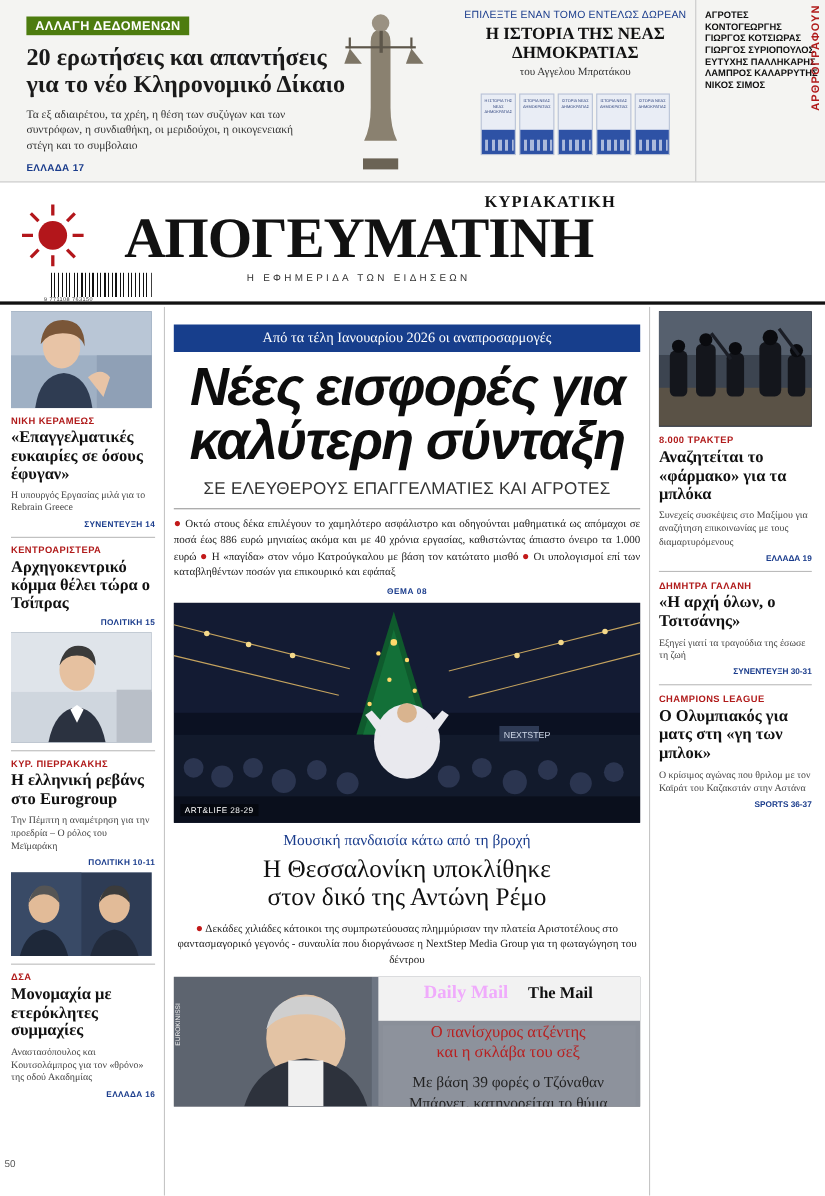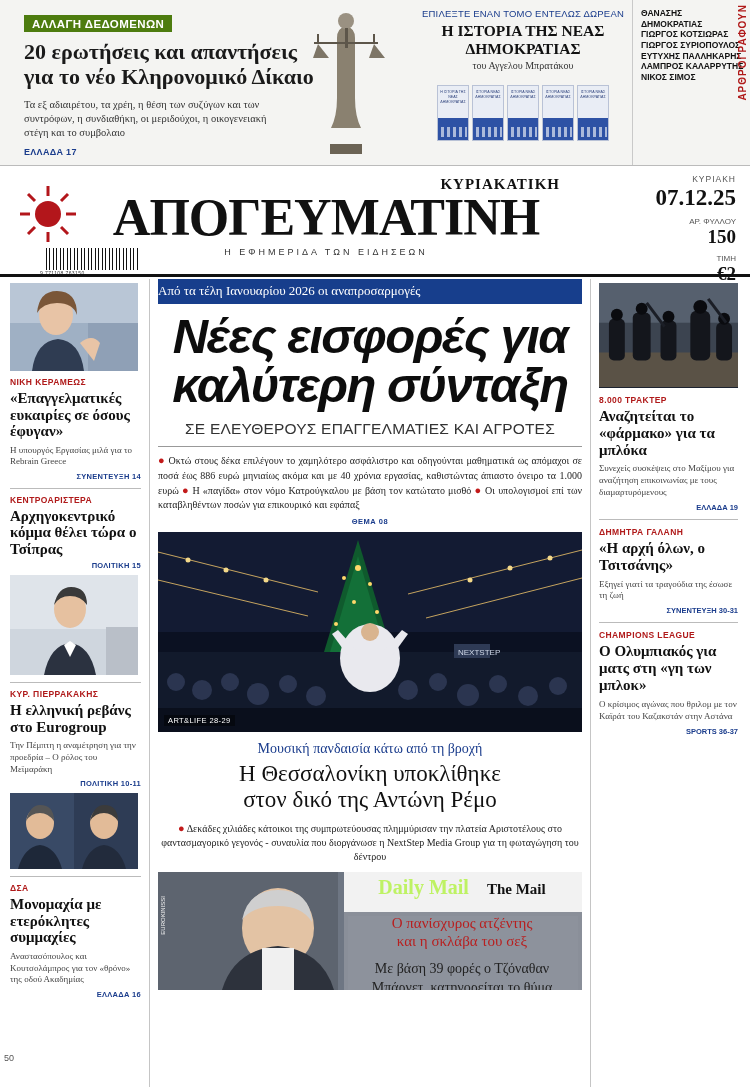--- a/index.html
+++ b/index.html
@@ -128,23 +128,23 @@
     color:#444; margin-top:5px;
   }
   .lc-ref {
     font-family:"Liberation Sans", sans-serif; font-weight:bold; font-size:7.5px;
     color:#1a3c8c; text-align:right; margin-top:4px; letter-spacing:.3px;
   }
   .lc-div { border-top:1px solid #bbb; margin:7px 0 0; }
 
   
   .mid-band {
-    background:#173e8c; color:#fff; 
+    background:#173e8c; color:#fff; text-align:center;
     font-family:"Liberation Serif", serif; font-size:13px; padding:4px 0 5px;
-    margin-top:0;
+    margin-top:16px;
   }
   .mid-title {
     font-family:"Liberation Sans", sans-serif; font-weight:bold;
     font-size:49px; line-height:1.0; text-align:center; letter-spacing:-1.5px;
     margin-top:8px; color:#0d0d0d;
   }
   .mid-title .it { font-style:italic; }
   .mid-sub {
     text-align:center; font-family:"Liberation Sans", sans-serif;
     font-size:15.5px; color:#333; margin-top:10px; letter-spacing:.2px;
@@ -250,21 +250,21 @@
           </div>
         <div class="book">
             <div class="bt">ΙΣΤΟΡΙΑ ΝΕΑΣ ΔΗΜΟΚΡΑΤΙΑΣ</div>
             <div class="bimg"></div>
           </div>
       </div>
     </div>
 
     <div class="tb-right">
       <div class="nm">
-          <b>ΘΑΝΑΣΗΣ ΔΗΜΟΚΡΑΤΙΑΣ</b>
+          <b>ΑΓΡΟΤΕΣ ΚΟΝΤΟΓΕΩΡΓΗΣ</b>
         </div>
       <div class="nm">
           <b>ΓΙΩΡΓΟΣ ΚΟΤΣΙΩΡΑΣ</b>
         </div>
       <div class="nm">
           <b>ΓΙΩΡΓΟΣ ΣΥΡΙΟΠΟΥΛΟΣ</b>
         </div>
       <div class="nm">
           <b>ΕΥΤΥΧΗΣ ΠΑΛΛΗΚΑΡΗΣ</b>
         </div>
@@ -293,28 +293,20 @@
             <line x1="17" y1="43" x2="10" y2="50"></line>
         </g>
       </svg>
 
       <div class="mh-title">
         <div class="kyriakatiki">ΚΥΡΙΑΚΑΤΙΚΗ</div>
         <div class="logo">ΑΠΟΓΕΥΜΑΤΙΝΗ</div>
         <div class="tagline">Η ΕΦΗΜΕΡΙΔΑ ΤΩΝ ΕΙΔΗΣΕΩΝ</div>
       </div>
 
-      <div class="mh-right">
-        <div class="dow">ΚΥΡΙΑΚΗ</div>
-        <div class="date">07.12.25</div>
-        <div class="sm">ΑΡ. ΦΥΛΛΟΥ</div>
-        <div class="big">150</div>
-        <div class="sm">ΤΙΜΗ</div>
-        <div class="big">€2</div>
-      </div>
 
       <div class="barcode"></div>
       <div class="barcode-num">9 771108 763150</div>
     </div>
   </div>
   <div class="mh-rule"></div>
 
   <div class="cols">
 
     <div class="col-left">
@@ -480,21 +472,21 @@
           <rect x="0" y="0" width="180" height="118" fill="#5d646f"></rect>
           <ellipse cx="120" cy="56" rx="36" ry="40" fill="#e3c3a4"></ellipse>
           <path d="M84 48 q6 -30 36 -30 q32 0 34 32 q-10 -16 -34 -16 q-26 0 -36 14z" fill="#cfcfcf"></path>
           <path d="M64 118 q12 -40 56 -44 q44 4 56 44z" fill="#2d323c"></path>
           <rect x="104" y="76" width="32" height="42" fill="#f0f0f0"></rect>
           <rect x="186" y="0" width="238" height="118" fill="#8a8f99"></rect>
           <rect x="186" y="0" width="238" height="40" fill="#f2f2f2"></rect>
           <rect x="190" y="44" width="230" height="74" fill="#9aa0aa" opacity=".2"></rect>
         </svg>
         <div style="position:absolute;left:186px;top:4px;width:236px;text-align:center;">
-          <span style="font-family:'Liberation Serif',serif;font-weight:bold;font-size:20px;color:#bef264;">Daily Mail</span>
+          <span style="font-family:'Liberation Serif',serif;font-weight:bold;font-size:17px;color:#f0abfc;">Daily Mail</span>
           <span style="font-family:'Liberation Serif',serif;font-weight:bold;font-size:15px;color:#111;margin-left:14px;">The Mail</span>
         </div>
         <div style="position:absolute;left:186px;top:42px;width:236px;text-align:center;color:#b81f1f;font-family:'Liberation Serif',serif;font-size:15px;line-height:1.2;">
           <div>Ο πανίσχυρος ατζέντης</div>
           <div>και η σκλάβα του σεξ</div>
         </div>
         <div style="position:absolute;left:190px;top:88px;width:228px;text-align:center;color:#222;font-family:'Liberation Serif',serif;font-size:14px;line-height:1.3;">Με βάση 39 φορές ο Τζόναθαν Μπάρνετ, κατηγορείται το θύμα</div>
         <div style="position:absolute;left:2px;top:24px;writing-mode:vertical-rl;transform:rotate(180deg);font-size:6px;color:#eee;font-family:'Liberation Sans',sans-serif;">EUROKINISSI</div>
       </div>
     </div>

